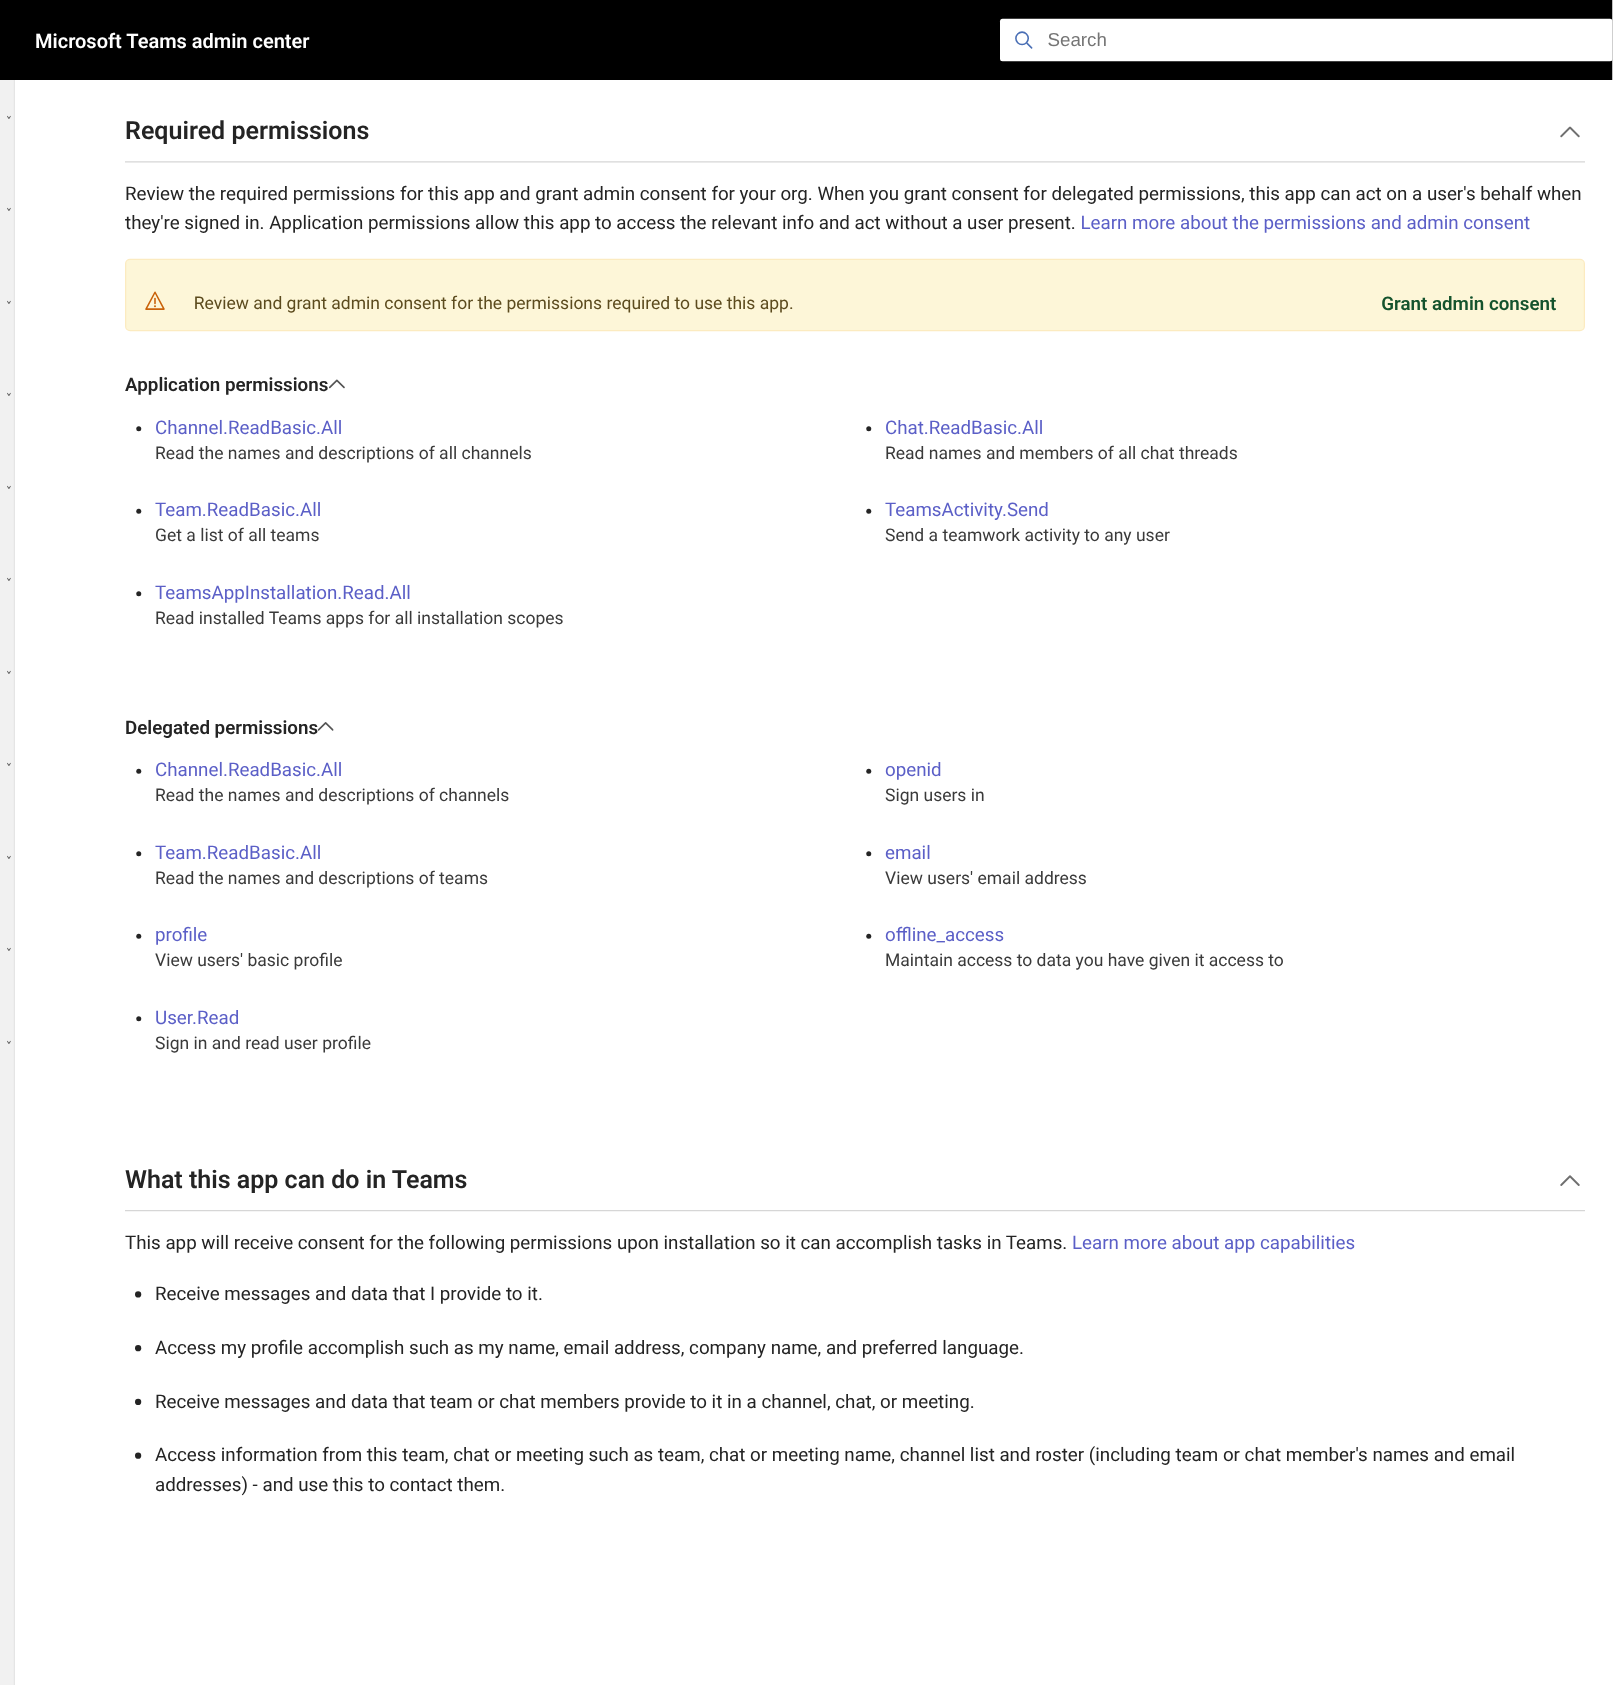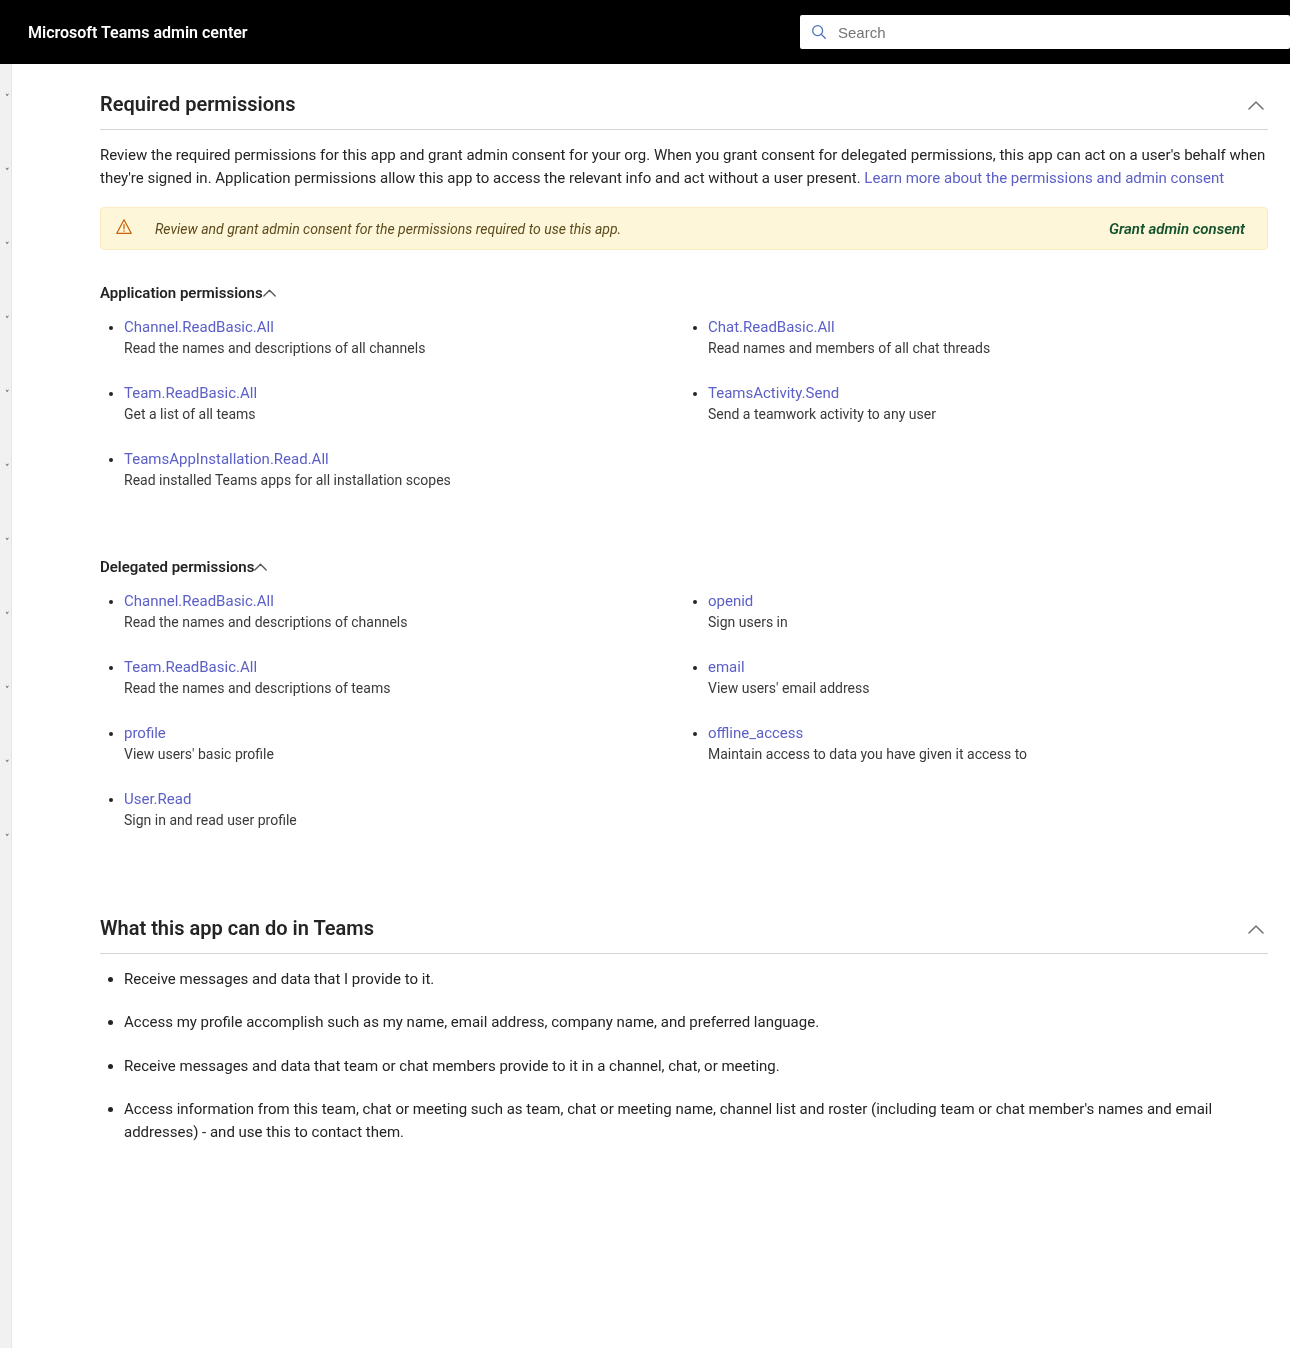--- a/index.html
+++ b/index.html
@@ -99,23 +99,22 @@
   .section-desc a, .link {
     color: #5b5fc7;
     text-decoration: none;
   }
   .consent-bar {
     background: #fdf6d8;
     border: 1px solid #fcebc0;
     border-radius: 4px;
     display: flex;
     align-items: center;
-    padding: 10px 22px 10px 14px;
+    padding: 24px 22px 10px 14px;
     margin-bottom: 34px;
-    font-style: italic;
   }
   .consent-bar .warn-icon {
     flex: 0 0 auto;
     margin-right: 22px;
   }
   .consent-bar .msg {
     flex: 1;
     font-size: 14px;
     color: #5c4b1e;
   }
@@ -314,20 +313,23 @@
 
     <div class="section">
       <div class="section-header">
         <div class="section-title">What this app can do in Teams</div>
         <div class="section-chevron">
           <svg width="16" height="10" viewBox="0 0 16 10">
               <path d="M1 8 L8 1 L15 8" stroke="#707070" stroke-width="1.5" fill="none" stroke-linecap="round" stroke-linejoin="round"></path>
             </svg>
         </div>
       </div>
+      <p class="section-desc">
+        <span>This app will receive consent for the following permissions upon installation so it can accomplish tasks in Teams. </span><a href="#" class="link">Learn more about app capabilities</a>
+      </p>
       <ul class="cap-list">
         <li>Receive messages and data that I provide to it.</li>
         <li>Access my profile accomplish such as my name, email address, company name, and preferred language.</li>
         <li>Receive messages and data that team or chat members provide to it in a channel, chat, or meeting.</li>
         <li>Access information from this team, chat or meeting such as team, chat or meeting name, channel list and roster (including team or chat member's names and email addresses) - and use this to contact them.</li>
       </ul>
     </div>
 
   </div>
 </div>

